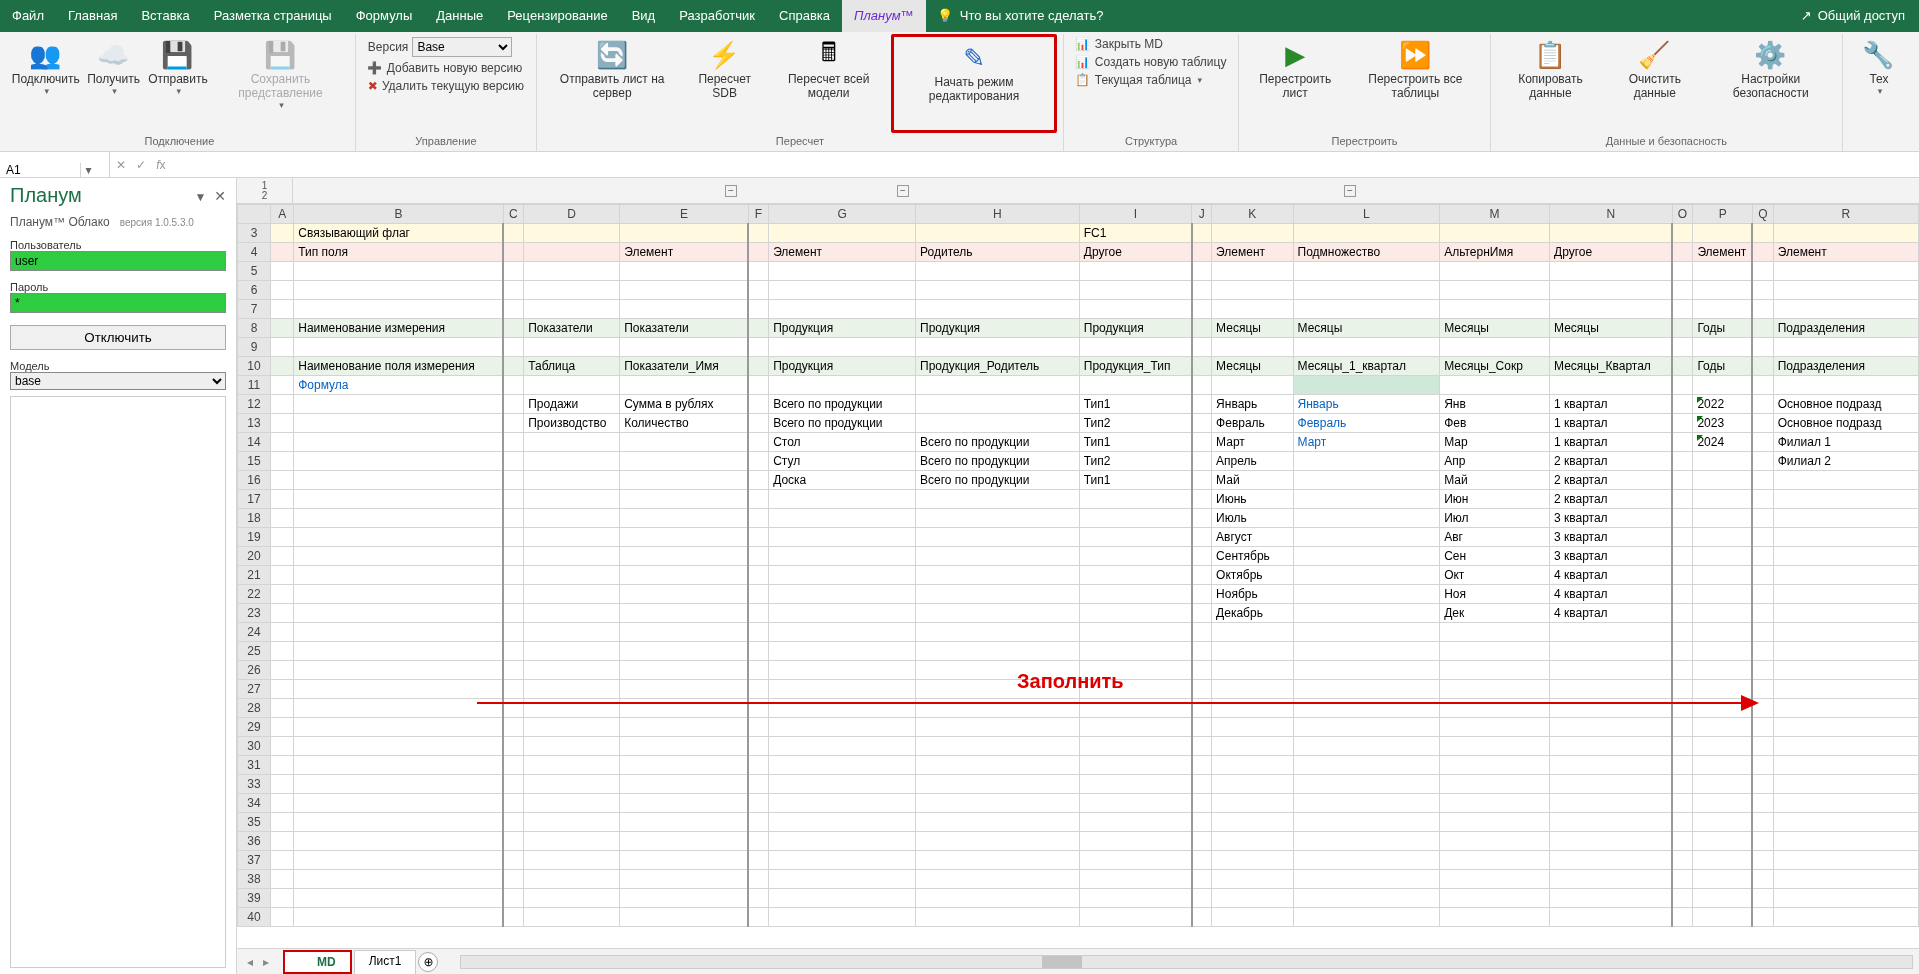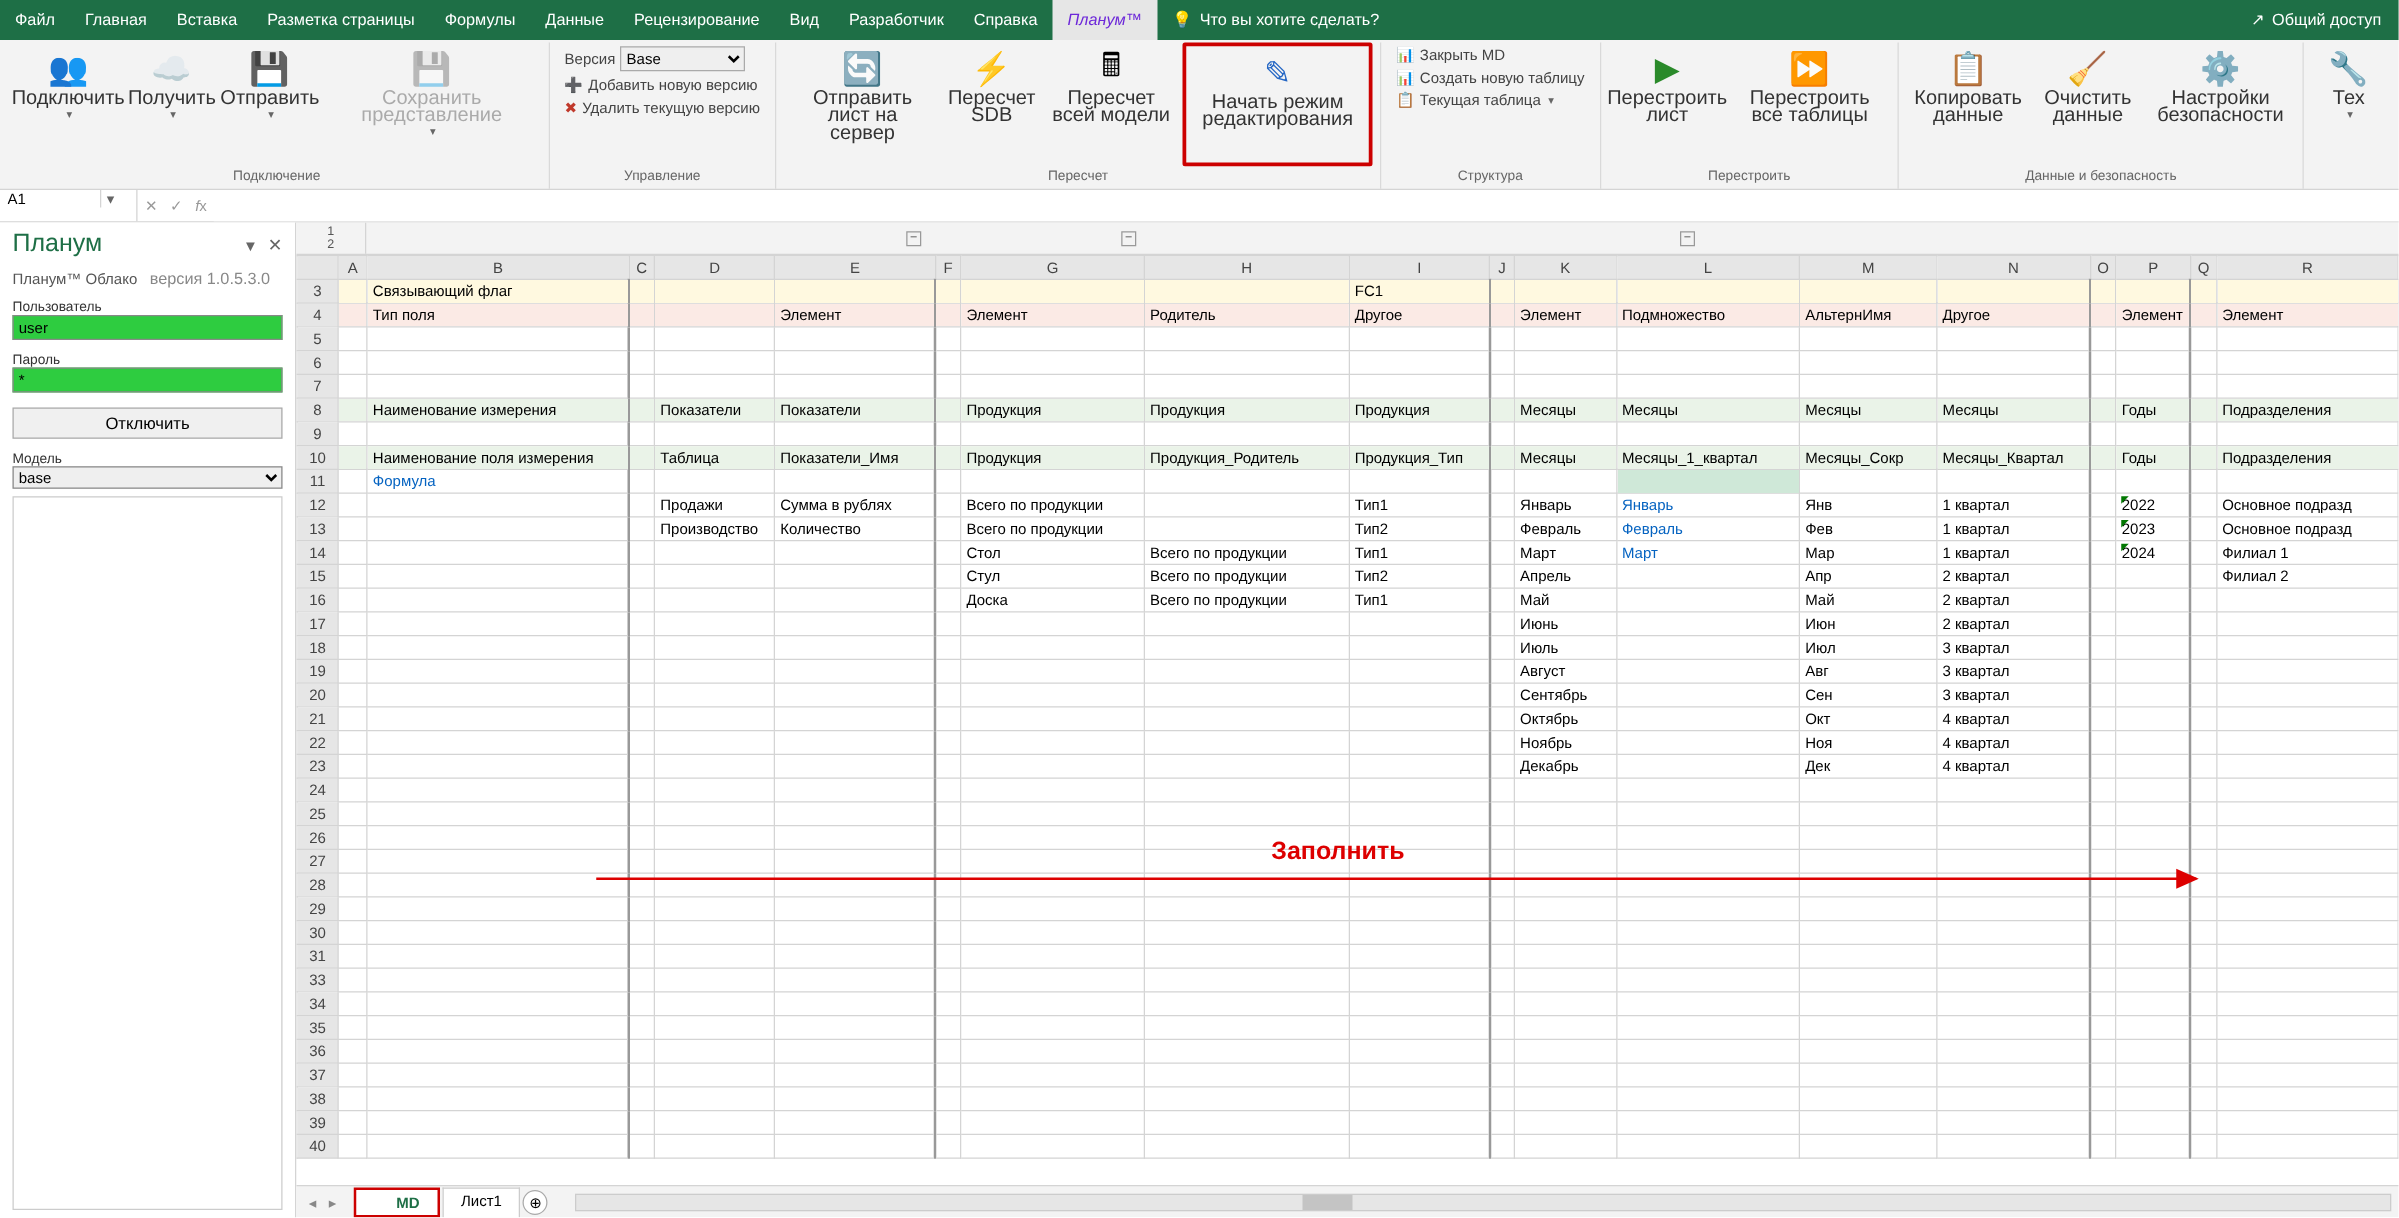--- a/index.html
+++ b/index.html
@@ -13,44 +13,44 @@
 .menubar .bulb { margin-right: 6px; }
 .menubar .share { padding: 0 14px; line-height: 32px; font-size: 13px; display: flex; align-items: center; gap: 6px; }
 
 
 .ribbon { background: #f3f3f3; border-bottom: 1px solid #d4d4d4; height: 120px; display: flex; align-items: stretch; padding: 2px 4px 0; }
 .rgrp { display: flex; flex-direction: column; padding: 0 6px; border-right: 1px solid #d9d9d9; }
 .rgrp .row { display: flex; gap: 2px; flex: 1; }
 .rgrp .lbl { text-align: center; color: #666; font-size: 11px; padding: 2px 0 4px; }
 .rbtn { display: flex; flex-direction: column; align-items: center; justify-content: flex-start; padding: 4px 8px; min-width: 60px; cursor: pointer; border-radius: 2px; }
 .rbtn .ic { height: 34px; display: flex; align-items: center; justify-content: center; font-size: 26px; }
-.rbtn .txt { text-align: center; font-size: 16px; color: #333; line-height: 14px; }
+.rbtn .txt { text-align: center; font-size: 12px; color: #333; line-height: 14px; }
 .rbtn.dis .txt { color: #aaa; }
 .rbtn.dis .ic { opacity: 0.4; }
 .rstack { display: flex; flex-direction: column; gap: 2px; padding: 2px 4px; justify-content: flex-start; }
 .rstack .line { display: flex; align-items: center; gap: 4px; font-size: 12px; color: #444; cursor: pointer; padding: 1px 2px; white-space: nowrap; }
 .rstack select { font-size: 12px; border: 1px solid #aaa; height: 20px; width: 100px; }
 .highlight { border: 3px solid #c00; border-radius: 2px; }
 .arrow-dn::after { content: "▾"; font-size: 9px; color: #666; margin-left: 2px; }
 
 
 .fbar { height: 26px; border-bottom: 1px solid #d4d4d4; display: flex; align-items: stretch; background: #fff; }
-.namebox { width: 110px; border-right: 1px solid #d4d4d4; display: flex; align-items: flex-start; }
+.namebox { width: 110px; border-right: 1px solid #d4d4d4; display: flex; align-items: flex-end; }
 .namebox input { border: none; width: 80px; padding: 0 6px; font-size: 12px; }
 .namebox .dd { border-left: 1px solid #d4d4d4; width: 16px; text-align: center; color: #666; cursor: pointer; }
 .fxbtns { display: flex; align-items: center; padding: 0 6px; gap: 10px; color: #999; }
 .fxinput { flex: 1; border: none; padding: 0 6px; }
 
 
 .main { display: flex; height: calc(974px - 32px - 120px - 26px); }
 .sidepane { width: 237px; border-right: 1px solid #d4d4d4; background: #fff; display: flex; flex-direction: column; padding: 6px 10px; }
 .sidepane h2 { font-size: 20px; font-weight: 400; color: #1e6f46; }
 .sidepane .head { display: flex; justify-content: space-between; align-items: center; }
 .sidepane .sub { font-size: 12px; color: #555; margin-top: 8px; }
-.sidepane .ver { font-size: 13px; color: #888; }
+.sidepane .ver { font-size: 10px; color: #888; }
 .sidepane label { font-size: 11px; color: #333; margin-top: 10px; display: block; }
 .sidepane input[type=text], .sidepane input[type=password] { width: 100%; border: 1px solid #888; padding: 2px 4px; font-size: 12px; }
 .sidepane input.green { background: #2ecc40; }
 .sidepane button { width: 100%; margin-top: 12px; padding: 4px; border: 1px solid #aaa; background: #f0f0f0; cursor: pointer; }
 .sidepane select { width: 100%; border: 1px solid #888; font-size: 12px; }
 .sidepane .listbox { border: 1px solid #ccc; flex: 1; margin-top: 6px; }
 .sidepane .closex { cursor: pointer; color: #666; font-size: 14px; }
 .sidepane .dd2 { cursor: pointer; color: #666; margin-right: 8px; }
 
 

